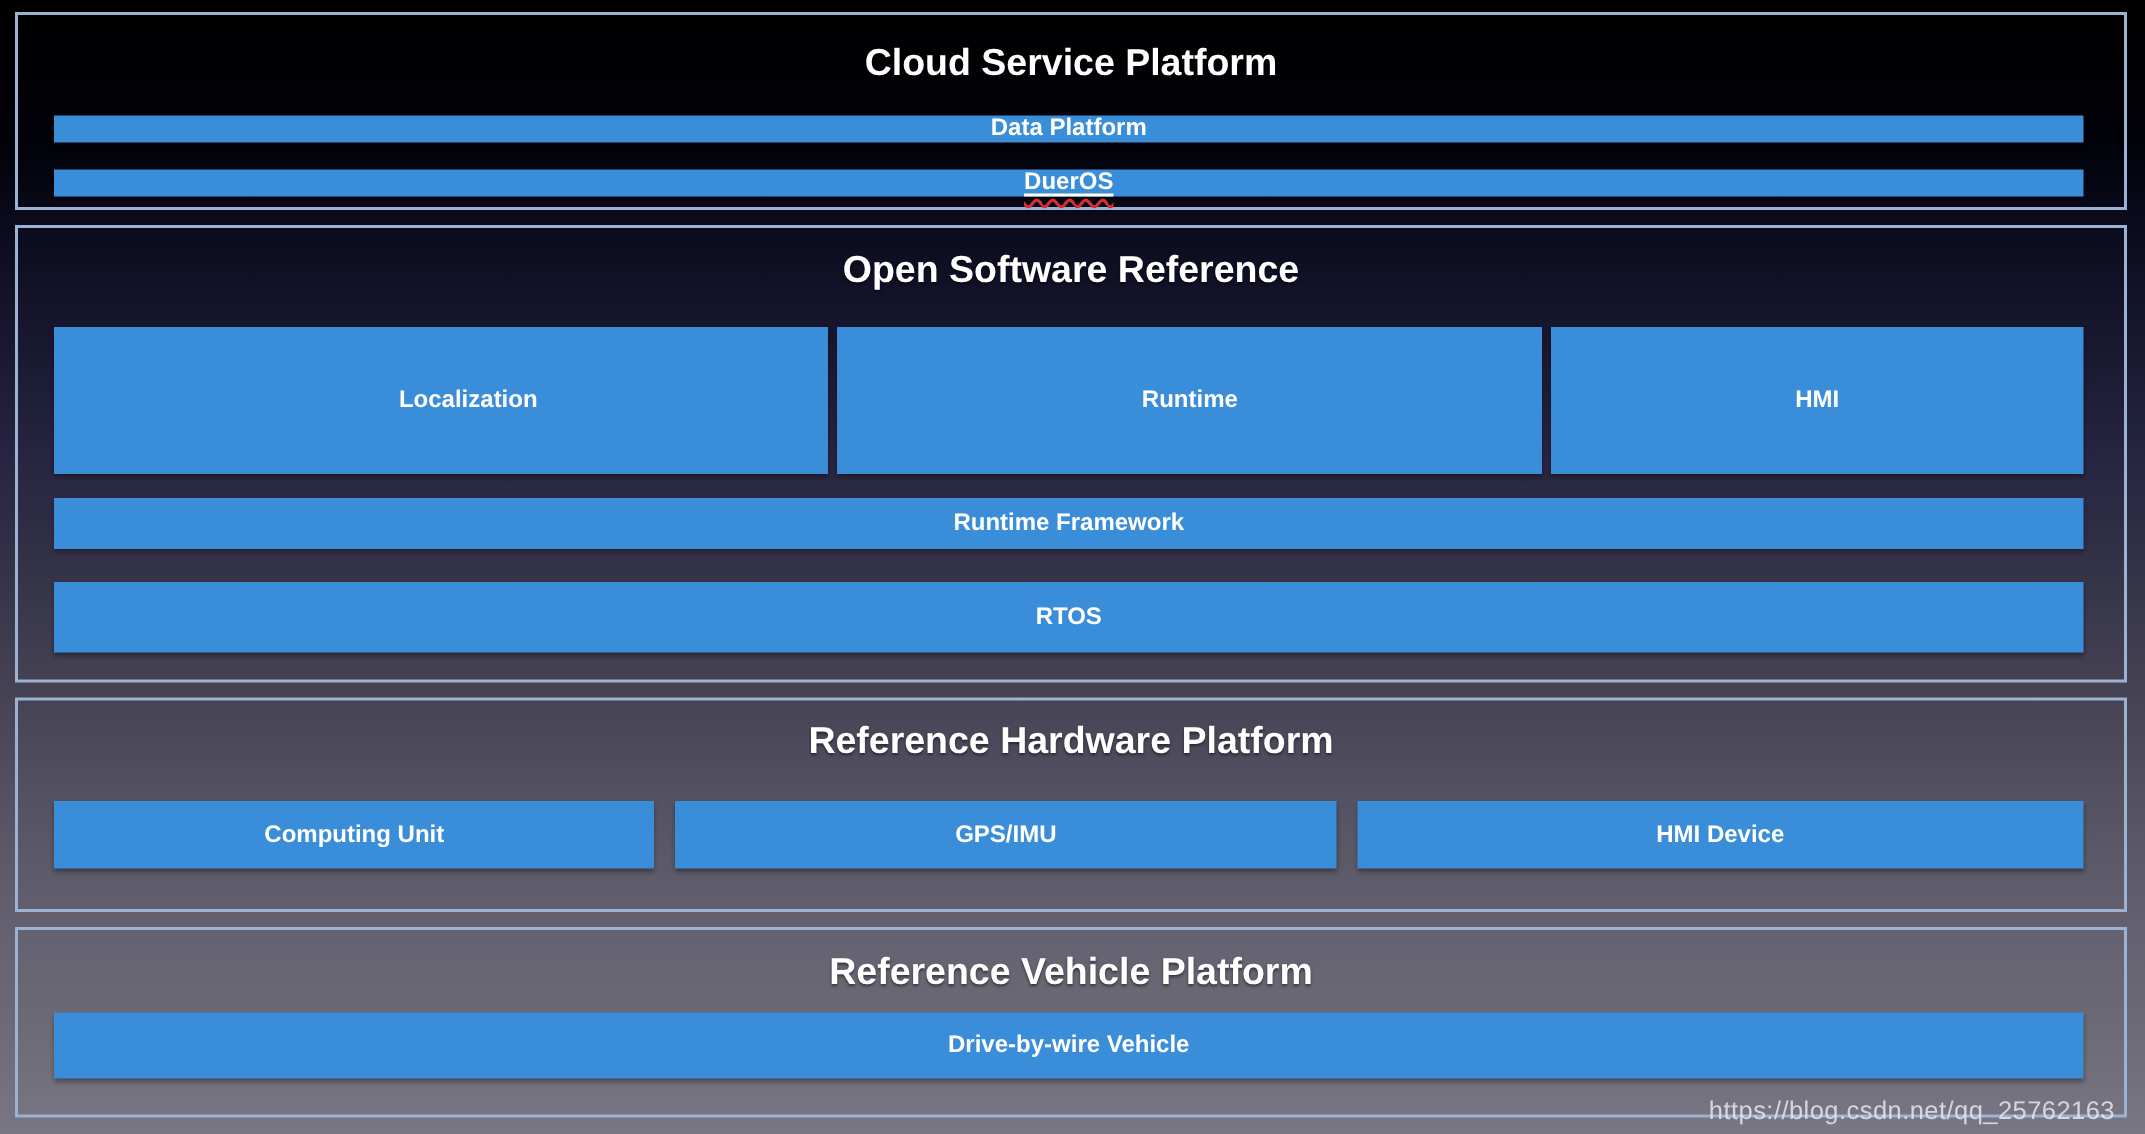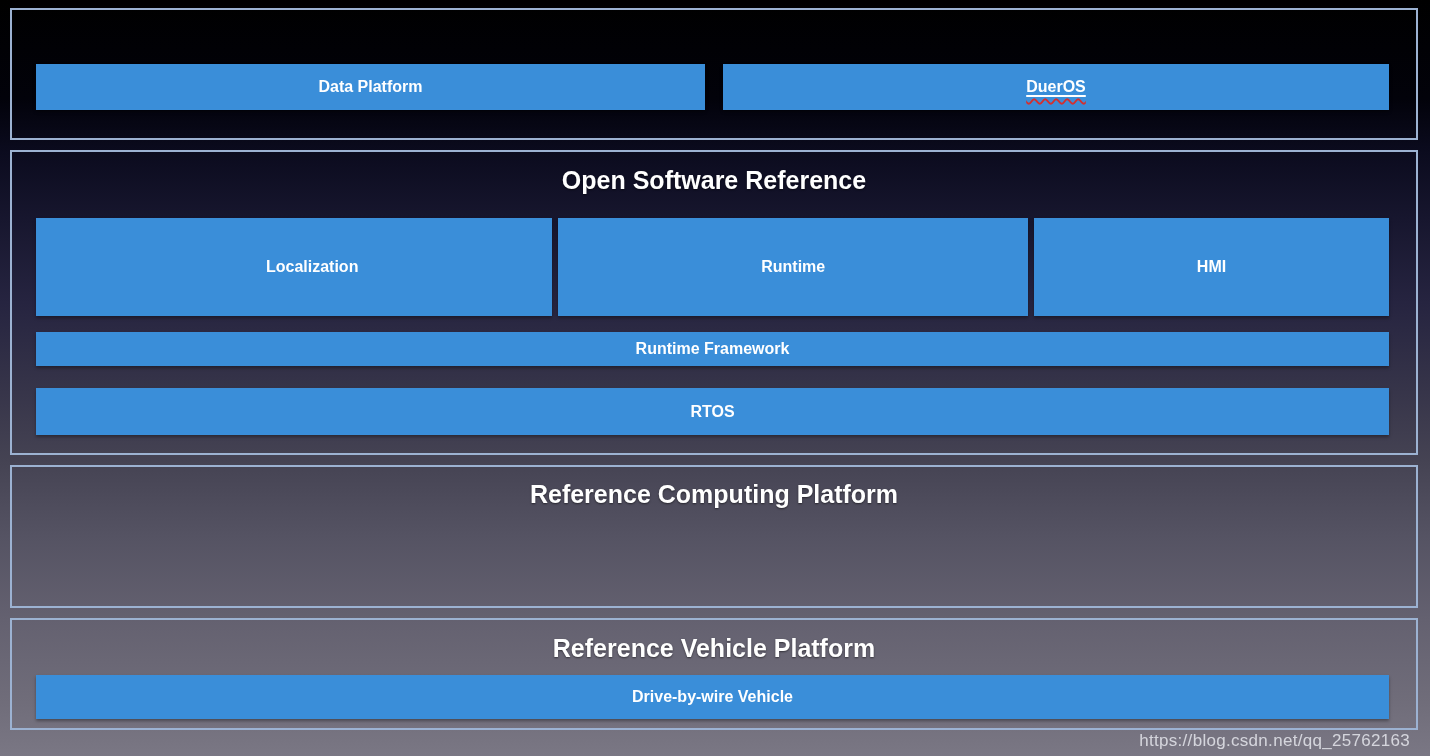--- a/index.html
+++ b/index.html
@@ -57,21 +57,21 @@
     font-weight: bold;
     display: flex;
     align-items: center;
     justify-content: center;
     box-shadow: 0 2px 3px rgba(0,0,0,0.35);
     min-width: 0;
   }
   
   #section-cloud { top: 8px; height: 132px; }
   #section-cloud .section-title { top: 17px; }
-  #row-cloud { top: 54px; height: 46px; gap: 18px; }
+  #row-cloud { top: 67px; height: 46px; gap: 18px; flex-direction: column; }
   #box-data-platform { flex: 673 1 0; }
   #box-dueros { flex: 670 1 0; }
   .wavy-label {
     text-decoration: underline wavy #d32f2f;
     text-decoration-thickness: 2px;
     text-underline-offset: 6px;
   }
   .wavy-label .solid-underline {
     text-decoration: underline solid #ffffff;
     text-decoration-thickness: 1.5px;
@@ -88,21 +88,21 @@
   #row-software-3 { top: 236px; height: 47px; text-align: center; }
   #box-runtime-framework, #box-rtos { flex: 1 1 0; }
   
   #section-hardware { top: 465px; height: 143px; }
   #section-hardware .section-title { top: 12px; }
   #row-hardware { top: 67px; height: 45px; gap: 14px; }
   #box-computing-unit { flex: 401 1 0; }
   #box-gps-imu { flex: 441 1 0; }
   #box-hmi-device { flex: 485 1 0; }
   
-  #section-vehicle { top: 618px; height: 112px; }
+  #section-vehicle { top: 618px; height: 127px; }
   #section-vehicle .section-title { top: 13px; }
   #row-vehicle { top: 55px; height: 44px; }
   #box-drive-by-wire { flex: 1 1 0; }
   
   #watermark {
     position: absolute;
     right: 20px;
     bottom: 5px;
     font-size: 17px;
     font-weight: normal;
@@ -110,20 +110,21 @@
     z-index: 5;
     letter-spacing: 0.3px;
   }
 </style>
 </head>
 <body>
 
 <div id="canvas">
 
   <div class="section" id="section-cloud">
+    <div class="section-title">Cloud Service Platform</div>
     <div class="row" id="row-cloud">
       <div class="bluebox" id="box-data-platform">
         <span>Data Platform</span>
       </div>
       <div class="bluebox" id="box-dueros">
         <span class="wavy-label"><span class="solid-underline">DuerOS</span></span>
       </div>
     </div>
   </div>
 
@@ -146,21 +147,32 @@
       </div>
     </div>
     <div class="row" id="row-software-3">
       <div class="bluebox" id="box-rtos">
         <span>RTOS</span>
       </div>
     </div>
   </div>
 
   <div class="section" id="section-hardware">
-    <div class="section-title">Reference Computing Platform</div>
+    <div class="section-title">Reference Hardware Platform</div>
+    <div class="row" id="row-hardware">
+      <div class="bluebox" id="box-computing-unit">
+        <span>Computing Unit</span>
+      </div>
+      <div class="bluebox" id="box-gps-imu">
+        <span>GPS/IMU</span>
+      </div>
+      <div class="bluebox" id="box-hmi-device">
+        <span>HMI Device</span>
+      </div>
+    </div>
   </div>
 
   <div class="section" id="section-vehicle">
     <div class="section-title">Reference Vehicle Platform</div>
     <div class="row" id="row-vehicle">
       <div class="bluebox" id="box-drive-by-wire">
         <span>Drive-by-wire Vehicle</span>
       </div>
     </div>
   </div>

